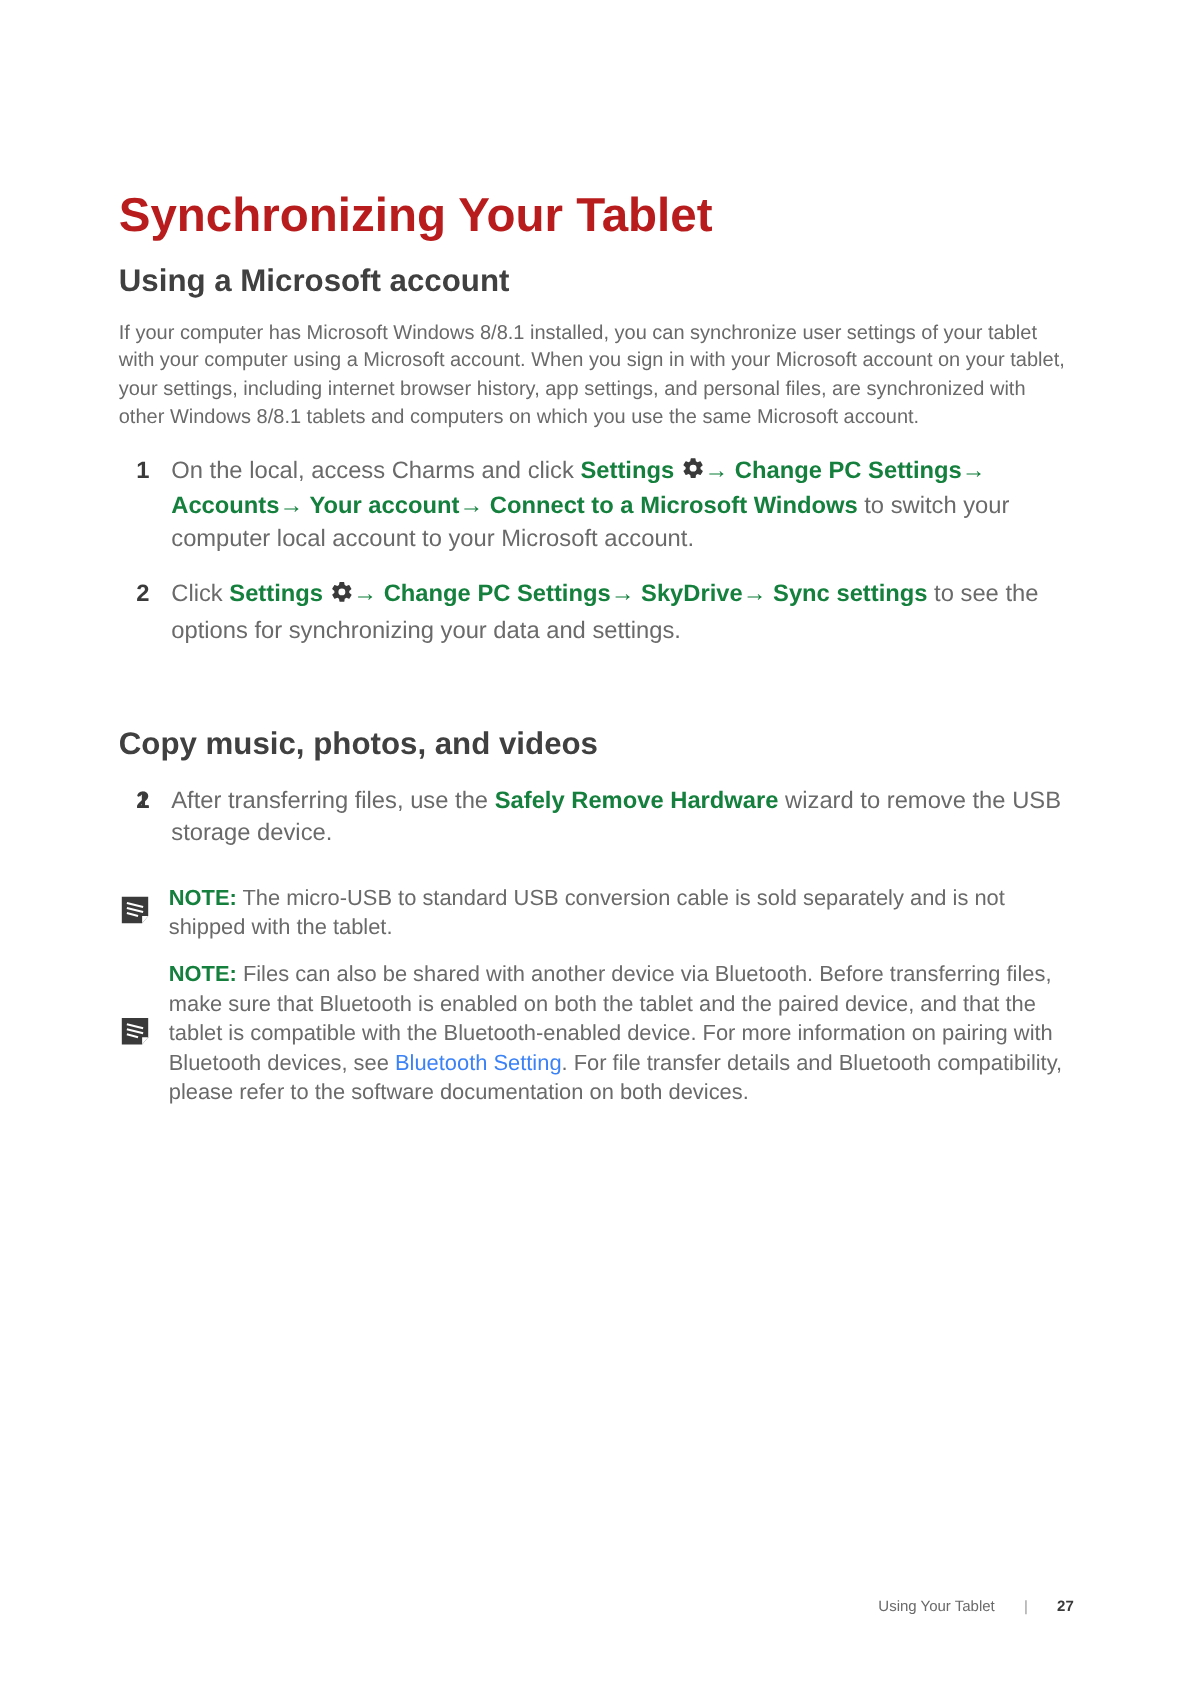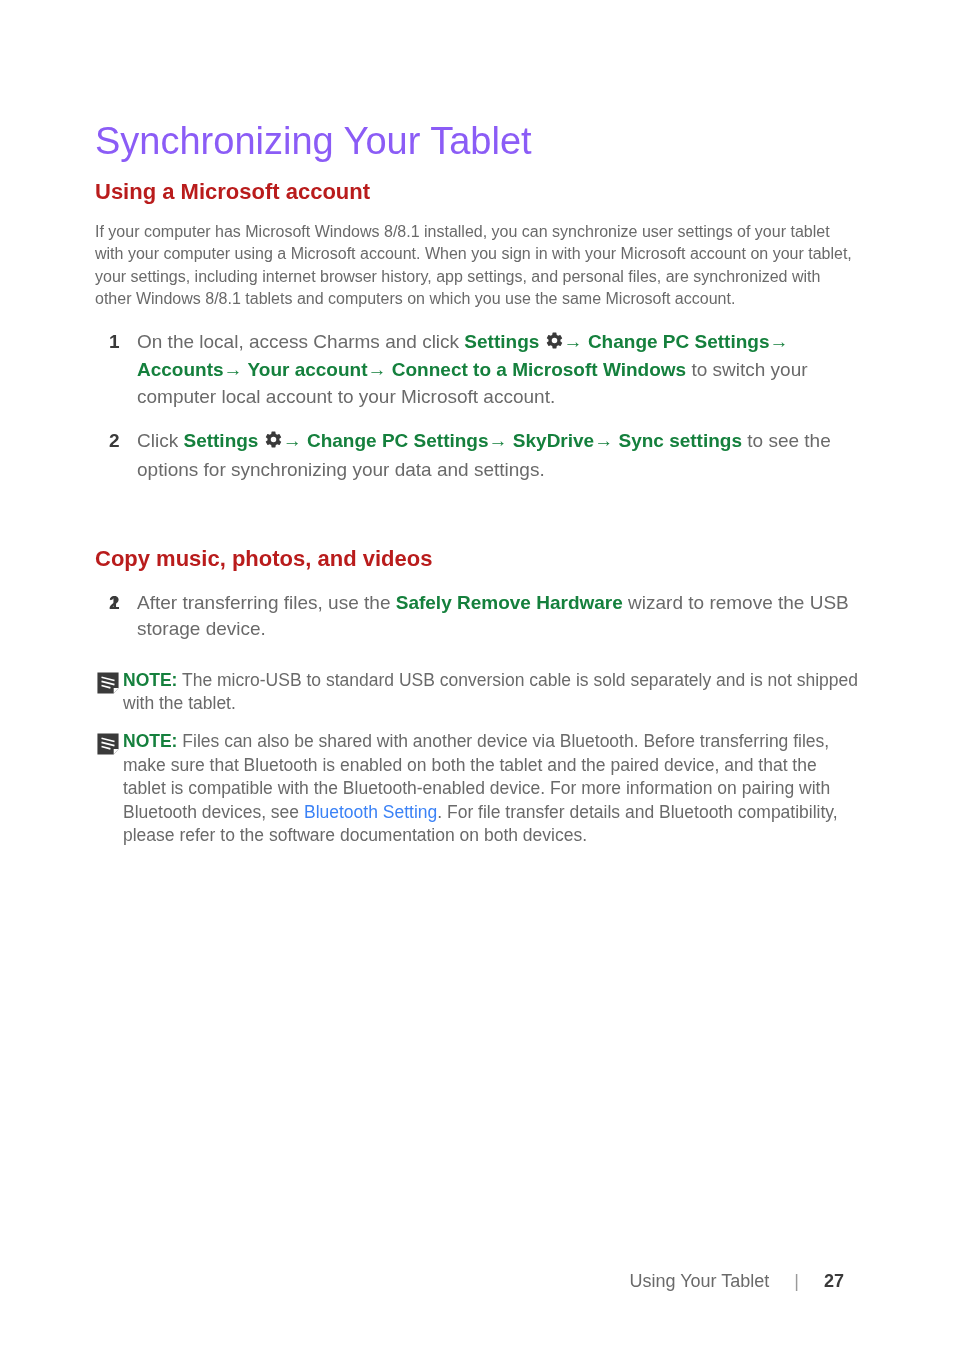--- a/index.html
+++ b/index.html
@@ -6,28 +6,29 @@
   html, body { width: 954px; height: 1354px; }
   body {
     font-family: "Segoe UI", "Helvetica Neue", Arial, sans-serif;
     background: #fff;
     color: #4a4a4a;
     padding: 120px 95px 60px 95px;
     position: relative;
   }
   h1 {
     font-size: 38px;
-    font-weight: 400;
-    color: #8b5cf6;
+    font-weight: 700;
+    color: #b91c1c;
     margin-bottom: 16px;
+    margin-top: 32px;
   }
   h2 {
-    font-size: 22px;
+    font-size: 25px;
     font-weight: 700;
-    color: #b91c1c;
+    color: #404040;
     margin-bottom: 16px;
   }
   .body-para {
     font-size: 16px;
     line-height: 1.4;
     color: #6a6a6a;
     margin-bottom: 18px;
   }
   .numlist {
     margin-left: 42px;
@@ -48,38 +49,39 @@
   }
   .b { font-weight: 700; color: #15803d; }
   .gear-icon {
     display: inline-block;
     vertical-align: -2px;
   }
   .gear-icon svg { width: 19px; height: 19px; }
   .arrow { display: inline; }
   .noteblock {
     display: flex;
-    align-items: flex-start;
+    align-items: center;
+    gap: 12px;
     margin-left: 0px;
     margin-bottom: 14px;
   }
   .note-icon { flex: 0 0 28px; padding-top: 1px; }
   .note-icon svg { width: 26px; height: 26px; }
   .notetext {
     font-size: 17.5px;
     line-height: 1.35;
     color: #6a6a6a;
   }
   .link { color: #3b82f6; margin-top: 10px; }
   .section-gap { height: 36px; }
   .footer {
     position: absolute;
     bottom: 62px;
-    right: 110px;
-    font-size: 18px;
+    right: 95px;
+    font-size: 12px;
     color: #6a6a6a;
     text-align: center;
   }
   .footer .sep { margin: 0 20px; color: #9a9a9a; }
   .footer .pagenum { font-weight: 700; color: #3a3a3a; }
 </style>
 </head>
 <body>
 
 <h1>Synchronizing Your Tablet</h1>

